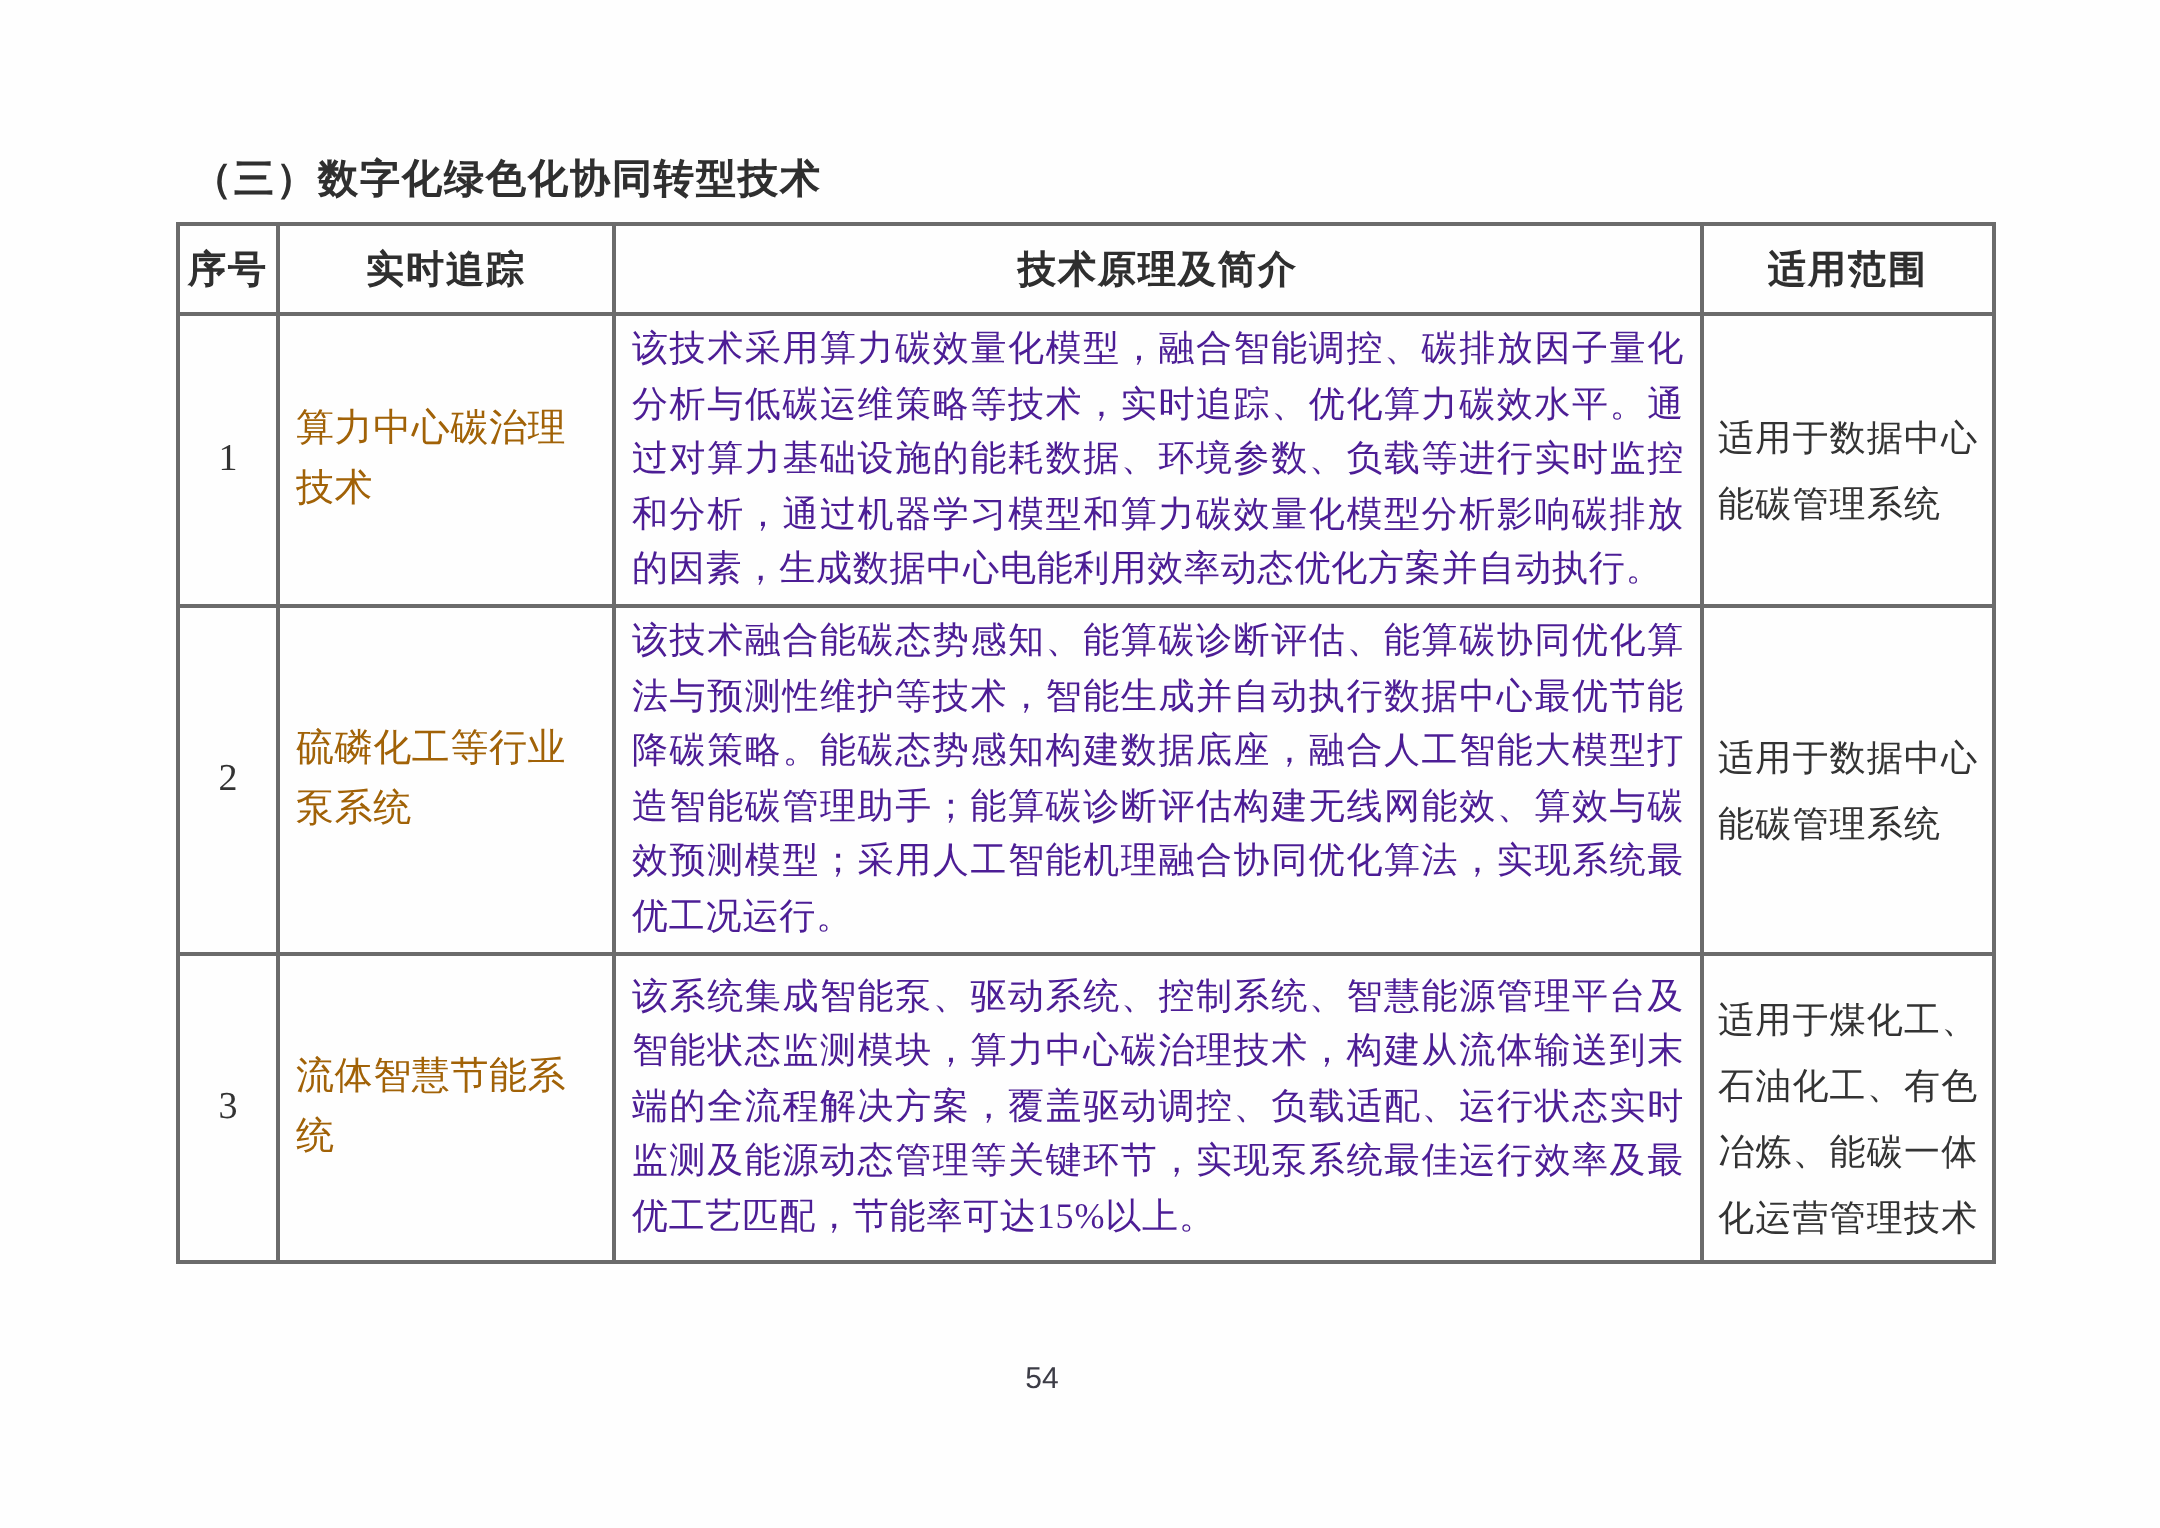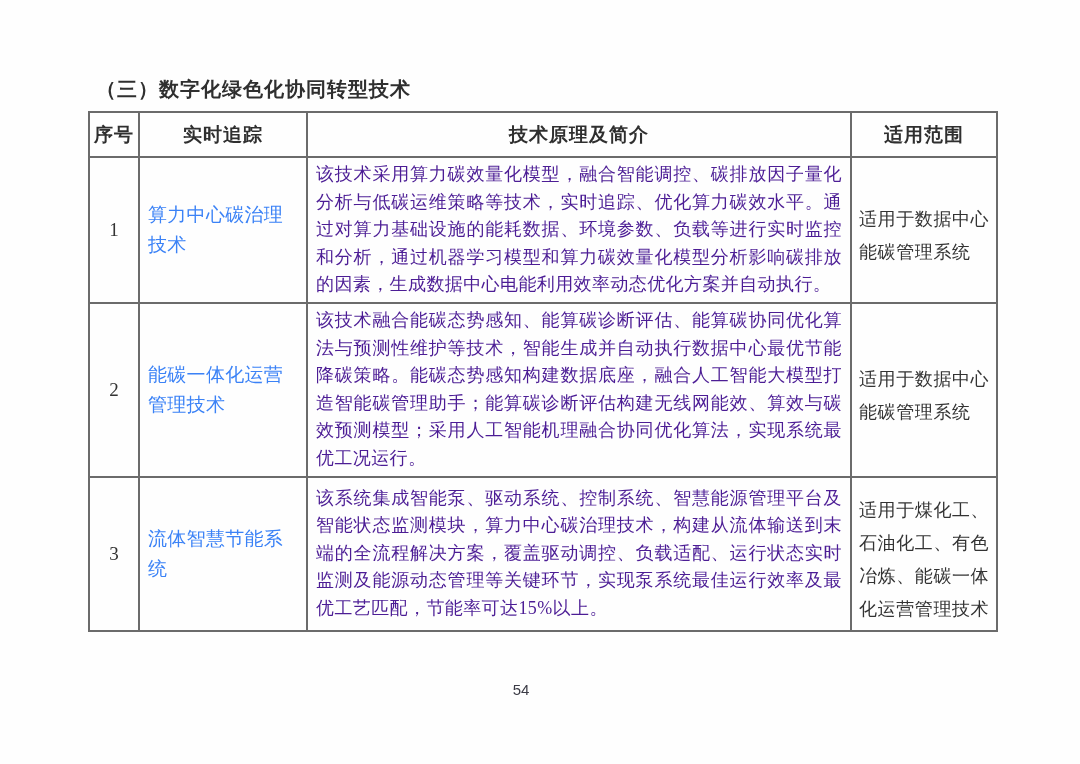--- a/index.html
+++ b/index.html
@@ -57,21 +57,21 @@
     vertical-align: middle;
     font-size: 19px;
     color: #333;
   }
   td.cell-name {
     vertical-align: middle;
     font-size: 19px;
     line-height: 30px;
     padding: 4px 6px 4px 8px;
     letter-spacing: 0.3px;
-    color: #3b82f6;
+    color: #a16207;
   }
   td.cell-principle {
     vertical-align: middle;
     font-size: 18px;
     line-height: 27.6px;
     text-align: justify;
     text-justify: inter-character;
     padding: 3px 8px;
     letter-spacing: 0.4px;
     color: #4c1d95;
@@ -122,21 +122,21 @@
     </thead>
     <tbody>
       <tr class="row-1">
         <td class="cell-no">1</td>
         <td class="cell-name">算力中心碳治理技术</td>
         <td class="cell-principle">该技术采用算力碳效量化模型，融合智能调控、碳排放因子量化分析与低碳运维策略等技术，实时追踪、优化算力碳效水平。通过对算力基础设施的能耗数据、环境参数、负载等进行实时监控和分析，通过机器学习模型和算力碳效量化模型分析影响碳排放的因素，生成数据中心电能利用效率动态优化方案并自动执行。</td>
         <td class="cell-scope">适用于数据中心能碳管理系统</td>
       </tr>
       <tr class="row-2">
         <td class="cell-no">2</td>
-        <td class="cell-name">能碳一体化运营管理技术</td>
+        <td class="cell-name">硫磷化工等行业泵系统</td>
         <td class="cell-principle">该技术融合能碳态势感知、能算碳诊断评估、能算碳协同优化算法与预测性维护等技术，智能生成并自动执行数据中心最优节能降碳策略。能碳态势感知构建数据底座，融合人工智能大模型打造智能碳管理助手；能算碳诊断评估构建无线网能效、算效与碳效预测模型；采用人工智能机理融合协同优化算法，实现系统最优工况运行。</td>
         <td class="cell-scope">适用于数据中心能碳管理系统</td>
       </tr>
       <tr class="row-3">
         <td class="cell-no">3</td>
         <td class="cell-name">流体智慧节能系统</td>
         <td class="cell-principle">该系统集成智能泵、驱动系统、控制系统、智慧能源管理平台及智能状态监测模块，算力中心碳治理技术，构建从流体输送到末端的全流程解决方案，覆盖驱动调控、负载适配、运行状态实时监测及能源动态管理等关键环节，实现泵系统最佳运行效率及最优工艺匹配，节能率可达15%以上。</td>
         <td class="cell-scope">适用于煤化工、石油化工、有色冶炼、能碳一体化运营管理技术</td>
       </tr>
     </tbody>

